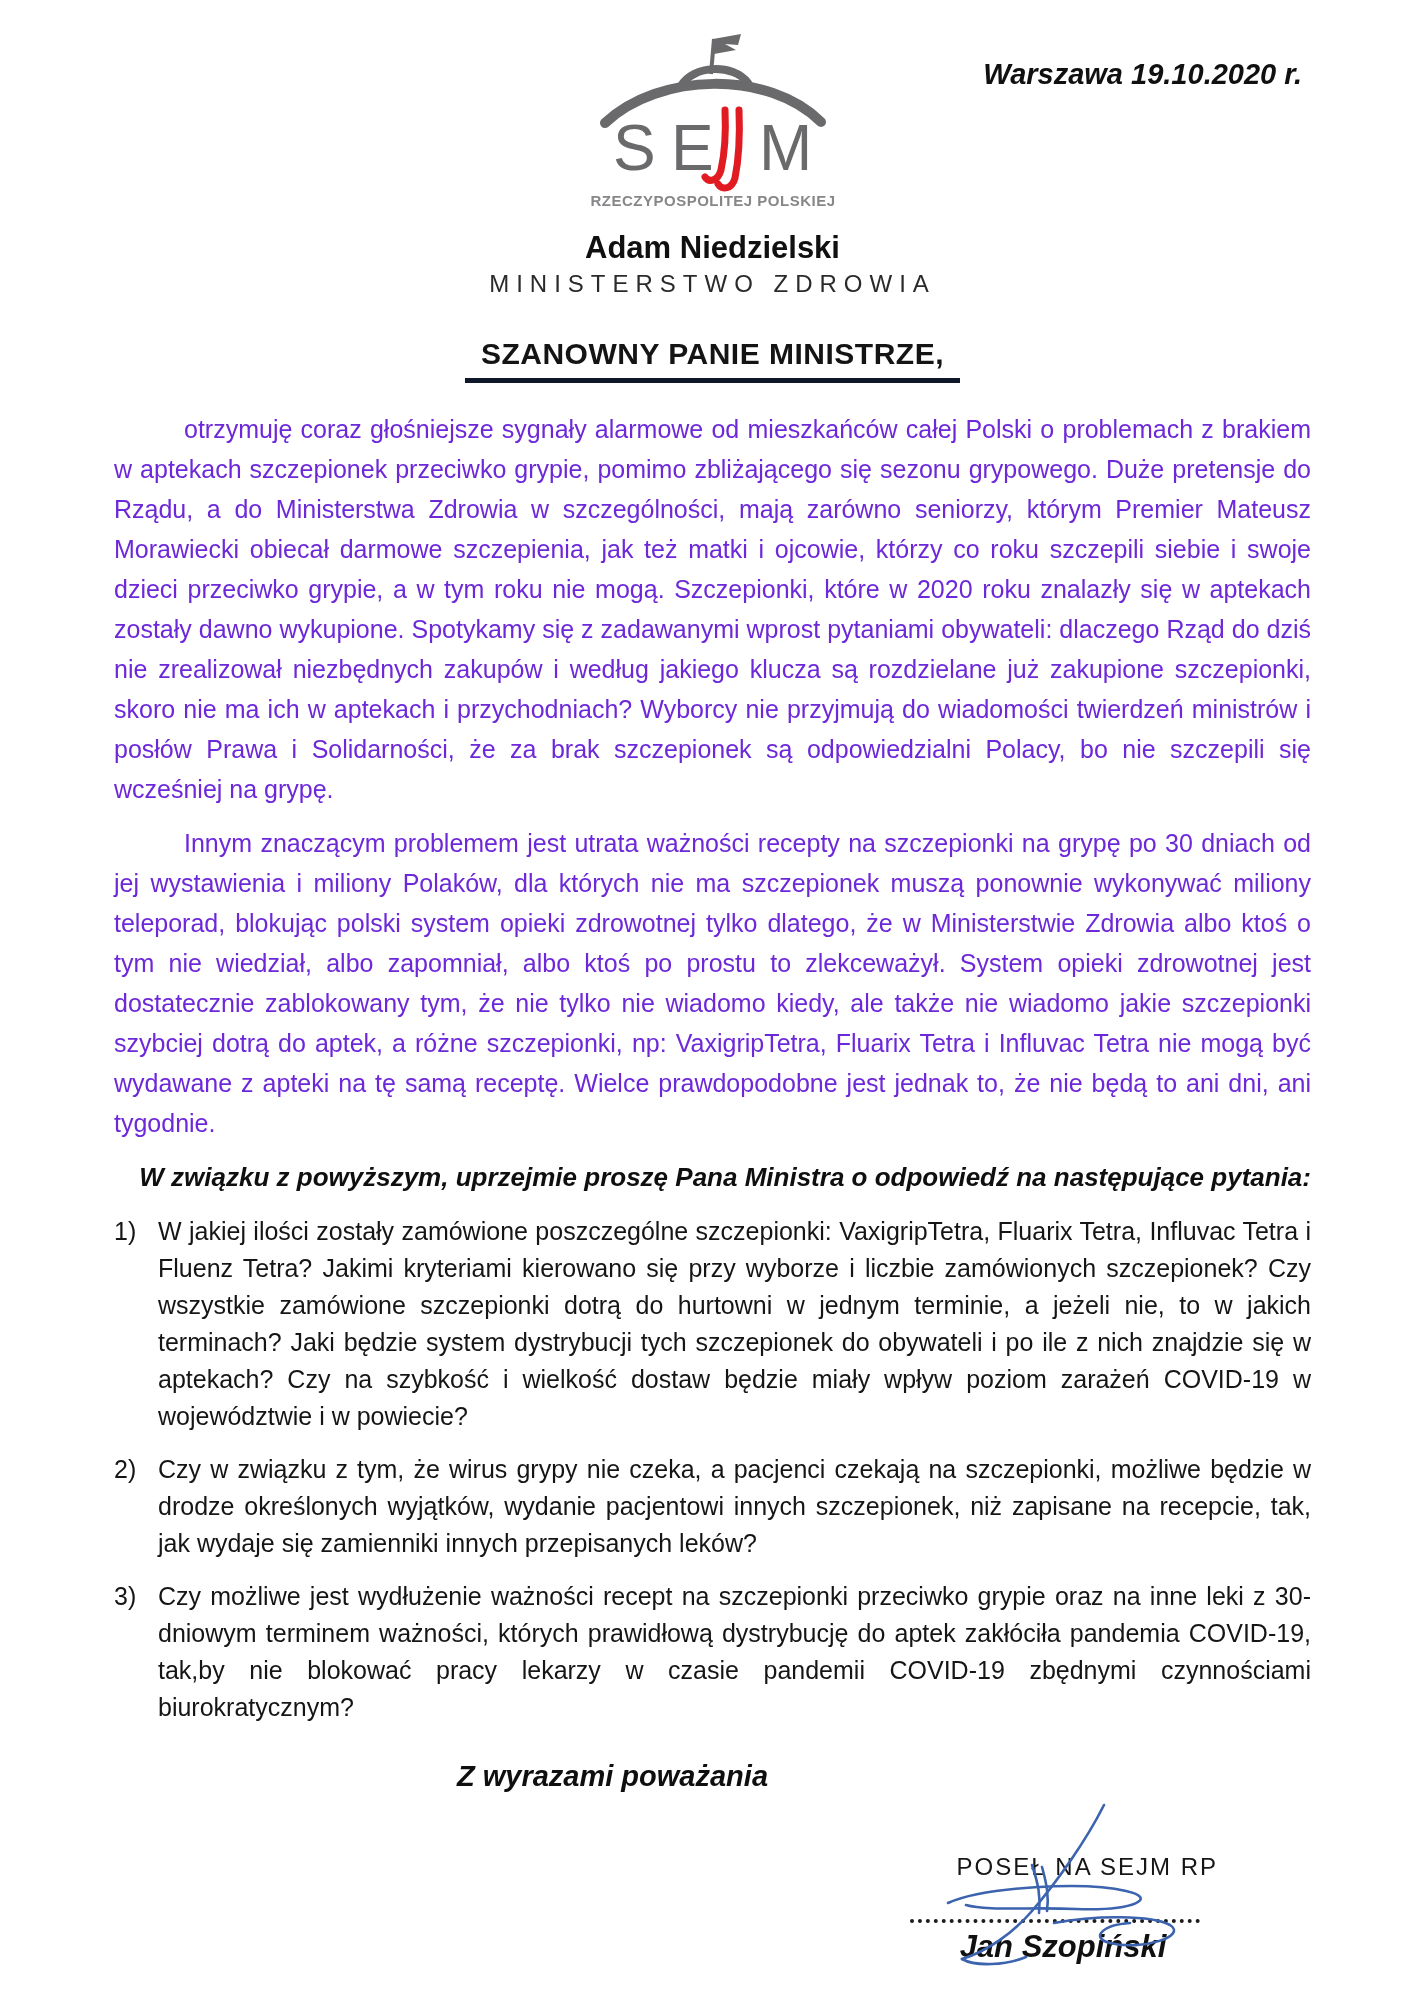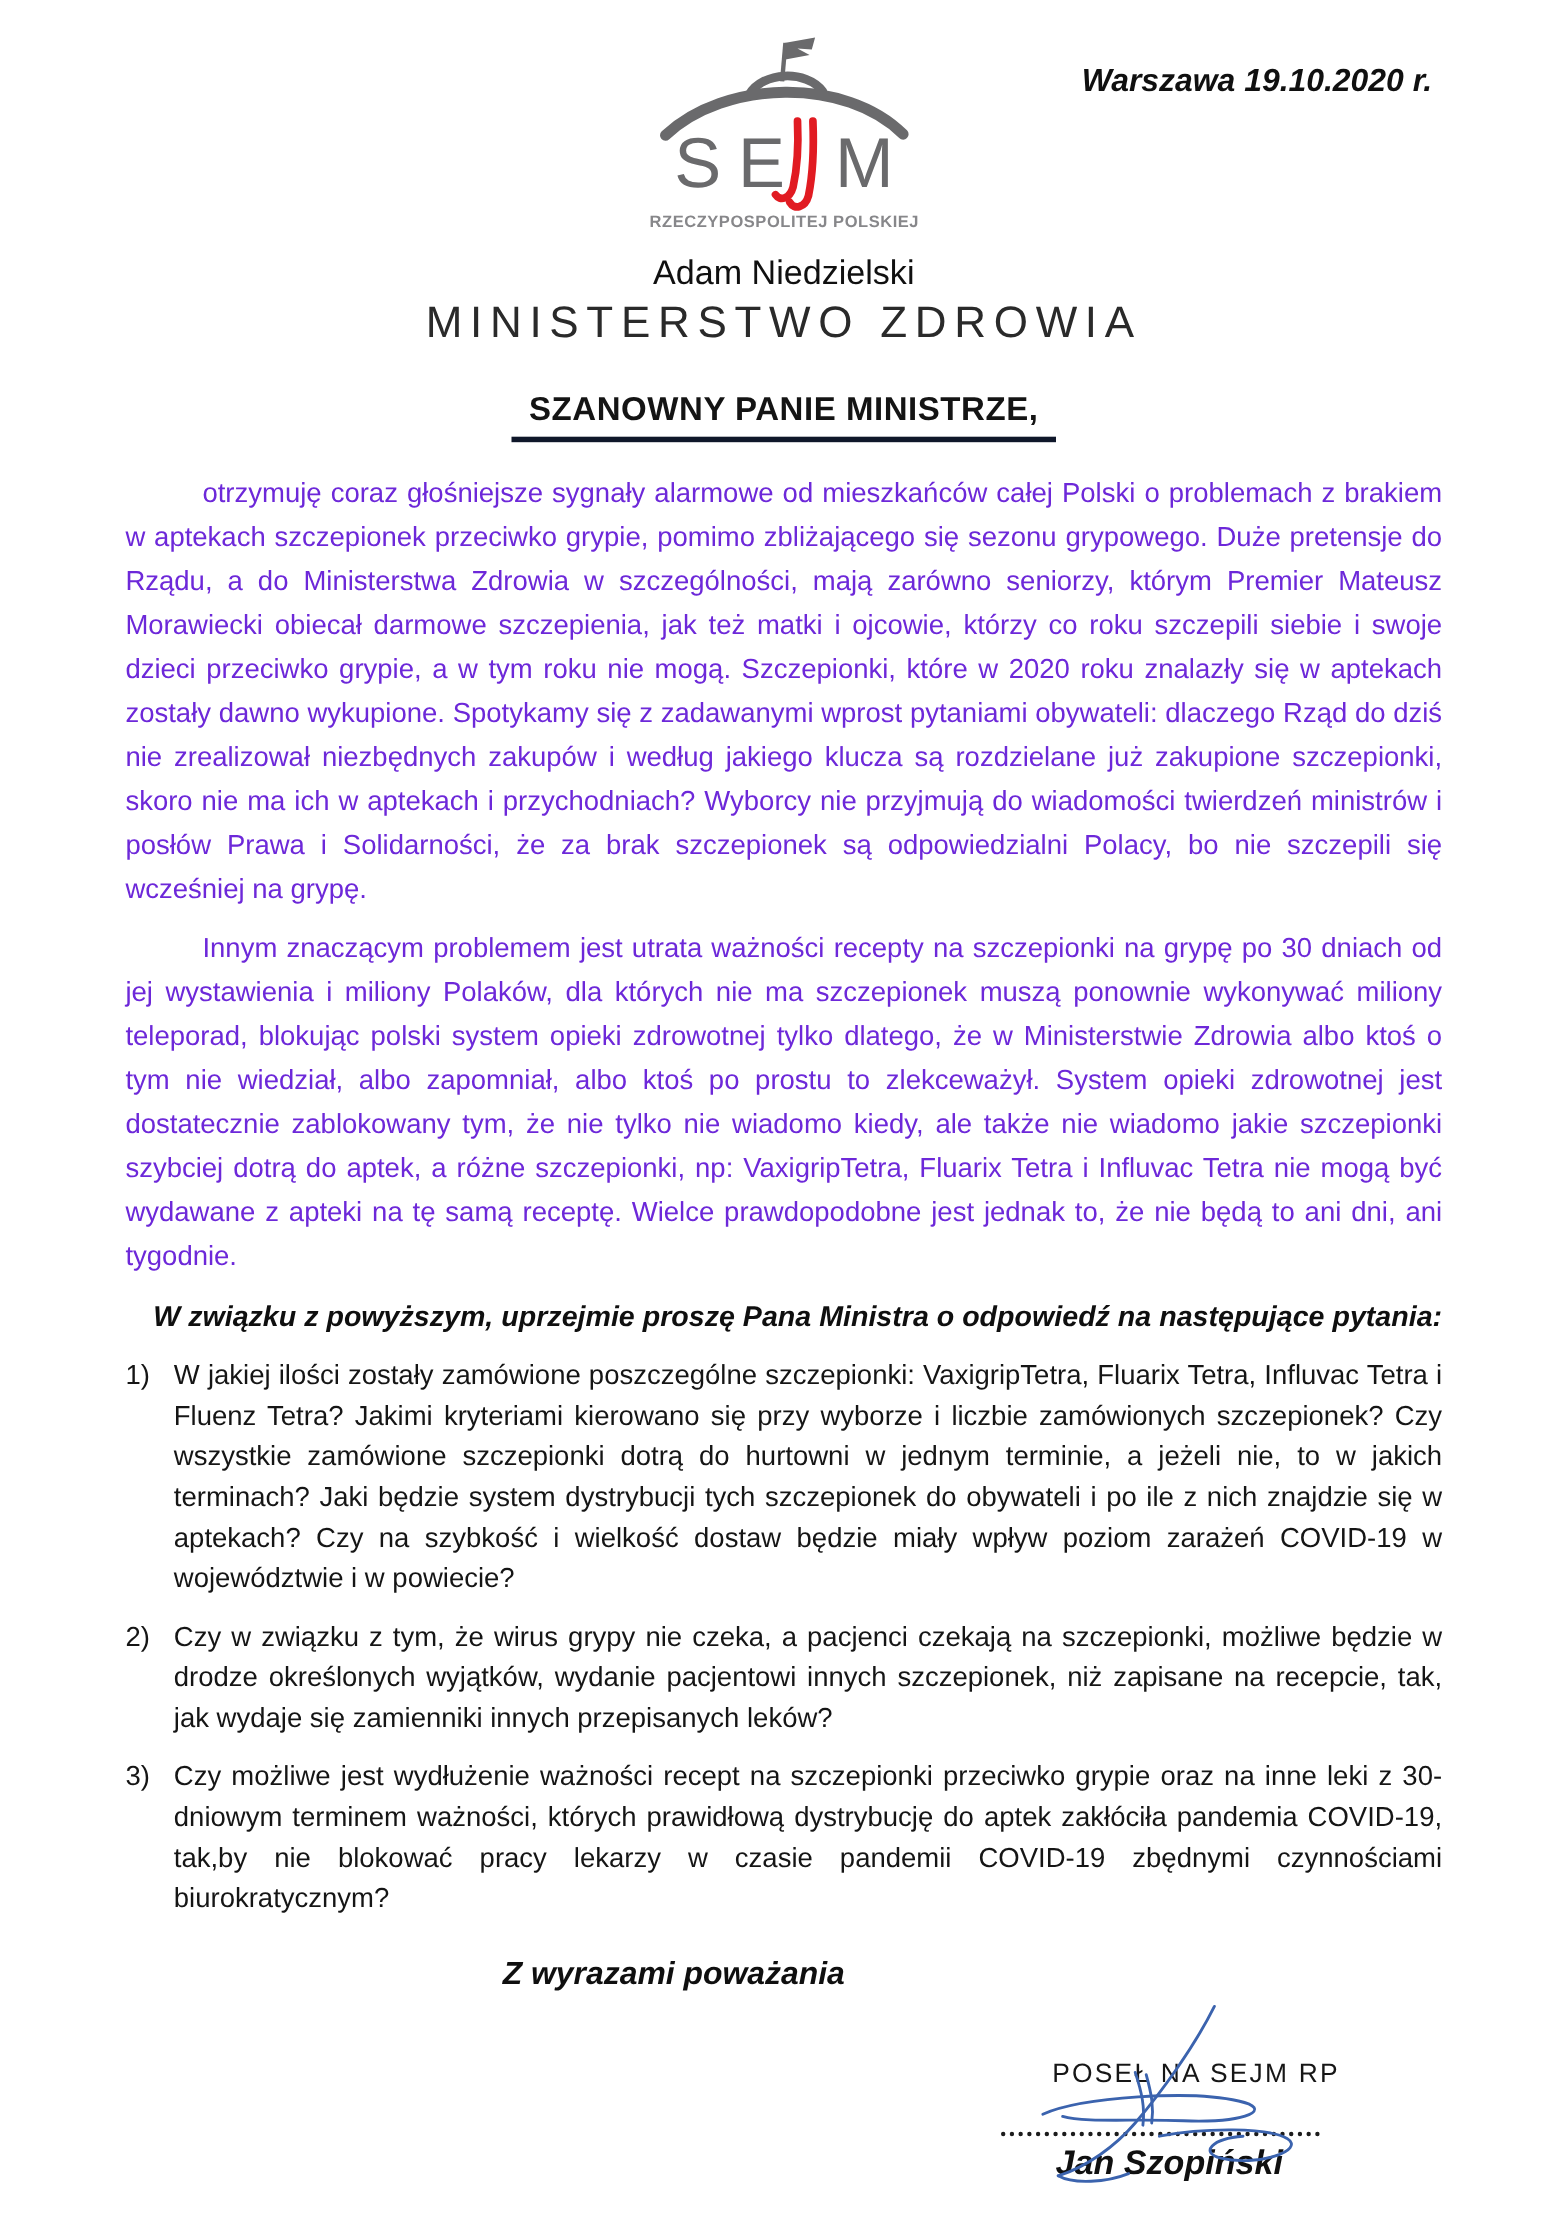--- a/index.html
+++ b/index.html
@@ -14,22 +14,22 @@
   }
   
   .date{
     position:absolute;top:58px;right:66px;
     font-size:29px;font-weight:bold;font-style:italic;
     color:#101010;
   }
   .logo-wrap{display:flex;justify-content:center;padding-top:30px;}
   .logo-svg{display:block;overflow:visible;}
   .addressee{text-align:center;margin-top:18px;line-height:1.15;}
-  .addr-name{font-size:31px;font-weight:normal;color:#101010;}
-  .addr-org{font-size:40px;font-weight:normal;letter-spacing:7px;color:#2a2a2a;margin-top:4px;}
+  .addr-name{font-size:31px;font-weight:bold;color:#101010;}
+  .addr-org{font-size:24px;font-weight:normal;letter-spacing:7px;color:#2a2a2a;margin-top:4px;}
   .subject{
     margin:24px 56px 0;
     text-align:center;
     font-size:28px;font-weight:bold;line-height:38px;
     color:#0f0f0f;
   }
   .salutation-row{text-align:center;margin-top:40px;}
   .salutation{
     display:inline-block;
     font-size:30px;font-weight:bold;letter-spacing:.5px;

